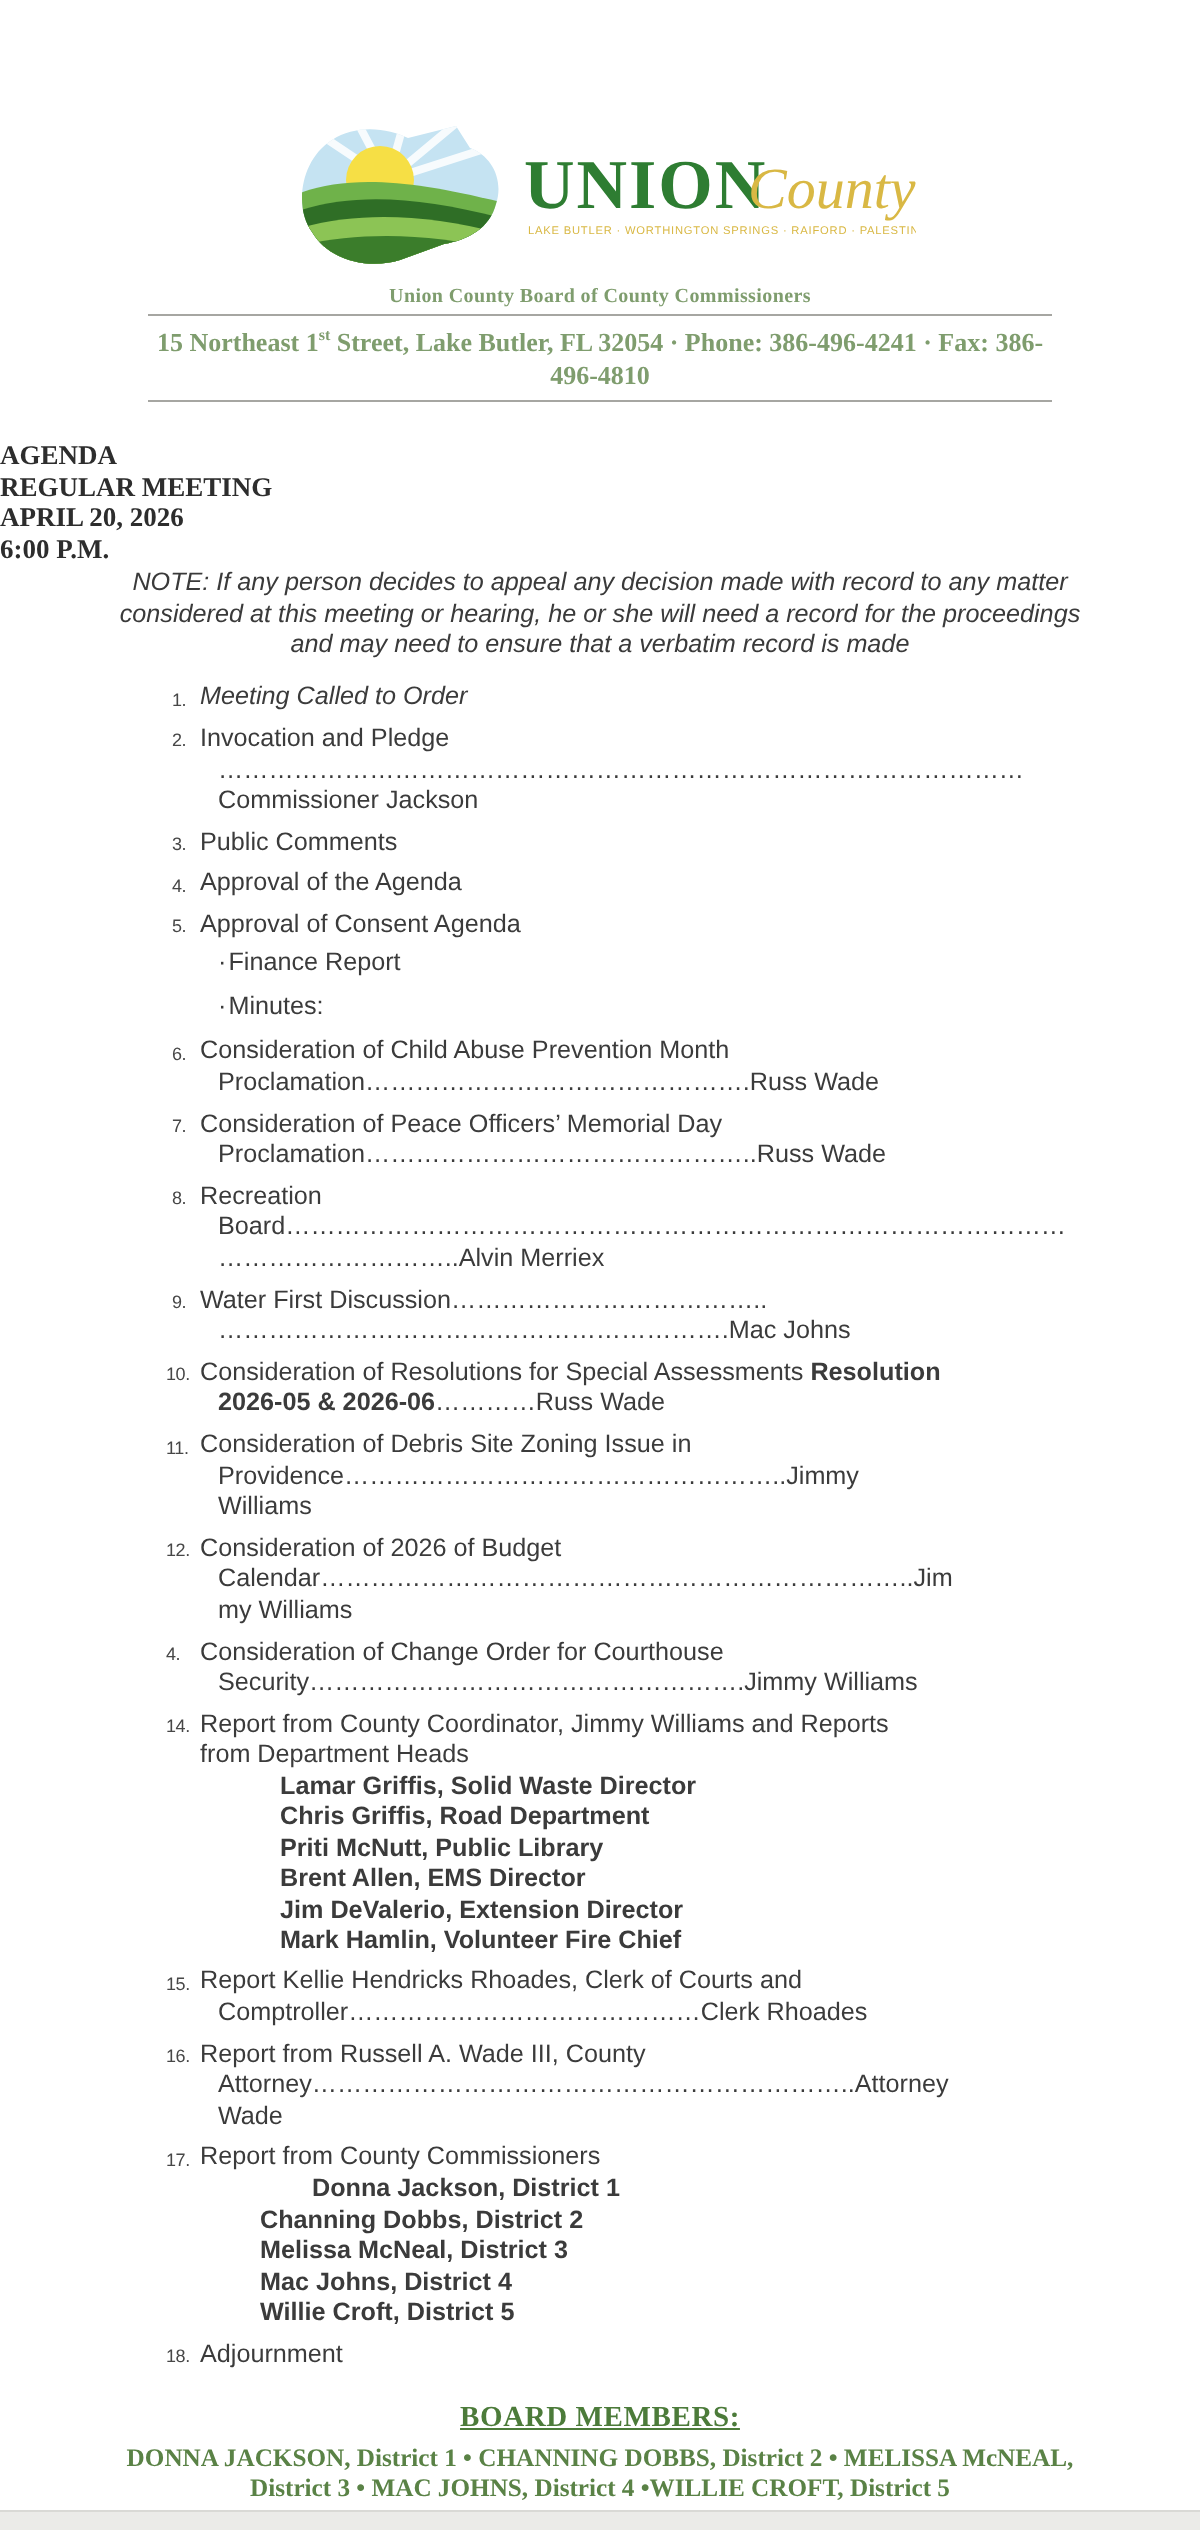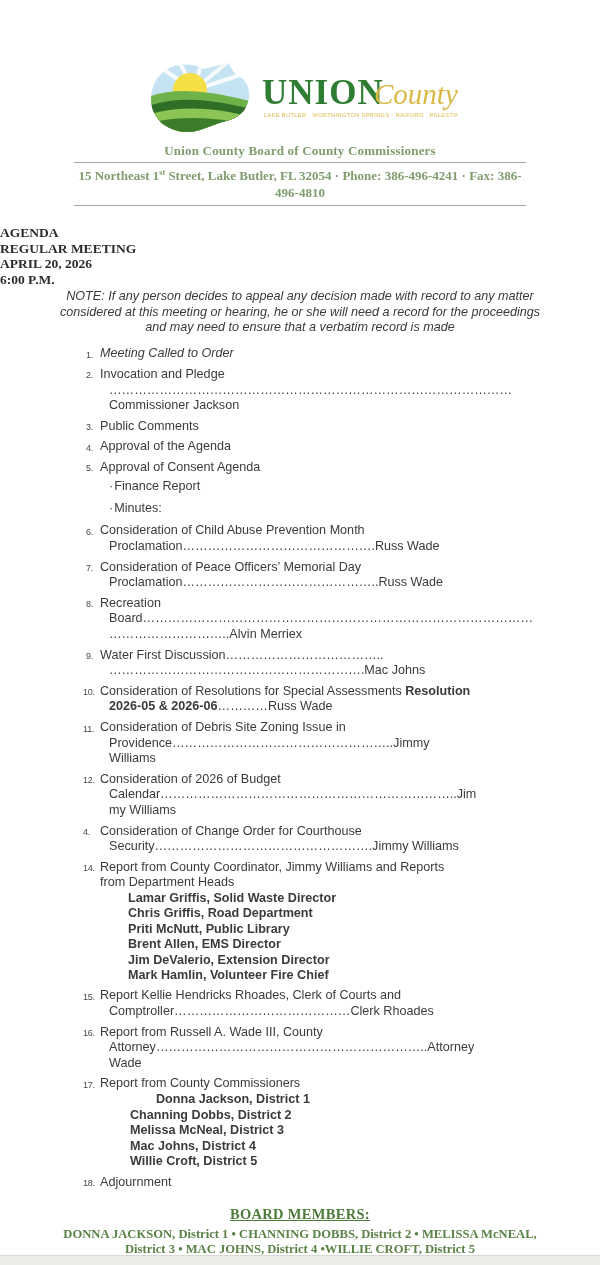--- a/index.html
+++ b/index.html
@@ -13,21 +13,21 @@
   .page-edge-bottom {
     position:absolute; left:0; right:0; bottom:0; height:9px;
     background:#ebebe8; border-top:1px solid #d9d9d5;
   }
 
   
   .logo-row { padding-top:60px; display:flex; justify-content:center; }
   .org-line {
     margin-top:9px; text-align:center;
     font-family:"Liberation Serif", serif; font-weight:bold;
-    font-size:13px; color:#7f9d6e; letter-spacing:.2px;
+    font-size:10px; color:#7f9d6e; letter-spacing:.2px;
   }
   .rule { width:452px; margin:3px auto 0 auto; border-top:1.4px solid #a6a6a2; }
   .addr {
     width:470px; margin:5px auto 0 auto; text-align:center;
     font-family:"Liberation Serif", serif; font-weight:bold;
     font-size:13px; line-height:1.3; color:#7f9d6e;
   }
   .addr sup { font-size:8px;text-align:right; }
 
   
@@ -47,21 +47,21 @@
   .num {
     position:absolute; left:-14px; top:3.5px;
     font-size:9px; color:#474747; letter-spacing:-.2px;
   }
   .num.w2 { left:-17px; }
   .ln { font-size:12.6px; line-height:15.6px; }
   .ln.nowrap { white-space:nowrap; overflow:hidden; }
   .cont { margin-left:9px; }
   .it { font-style:italic; }
   .bd { font-weight:bold; }
-  .sub-c { margin-left:28px; font-weight:bold; line-height:15.4px; font-size:12.6px; }
+  .sub-c { margin-left:40px; font-weight:bold; line-height:15.4px; font-size:12.6px; }
   .sub-d1 { margin-left:56px; }
   .sub-d { margin-left:30px; }
   .bullet-ln { margin:4px 0 7px 9px; font-size:12.6px; line-height:15px; }
   .blt { margin-right:1px; }
 
   
   .board-heading {
     margin-top:15px; text-align:center;
     font-family:"Liberation Serif", serif; font-weight:bold;
     font-size:14.5px; color:#4c7b3a; text-decoration:underline; letter-spacing:.3px;

